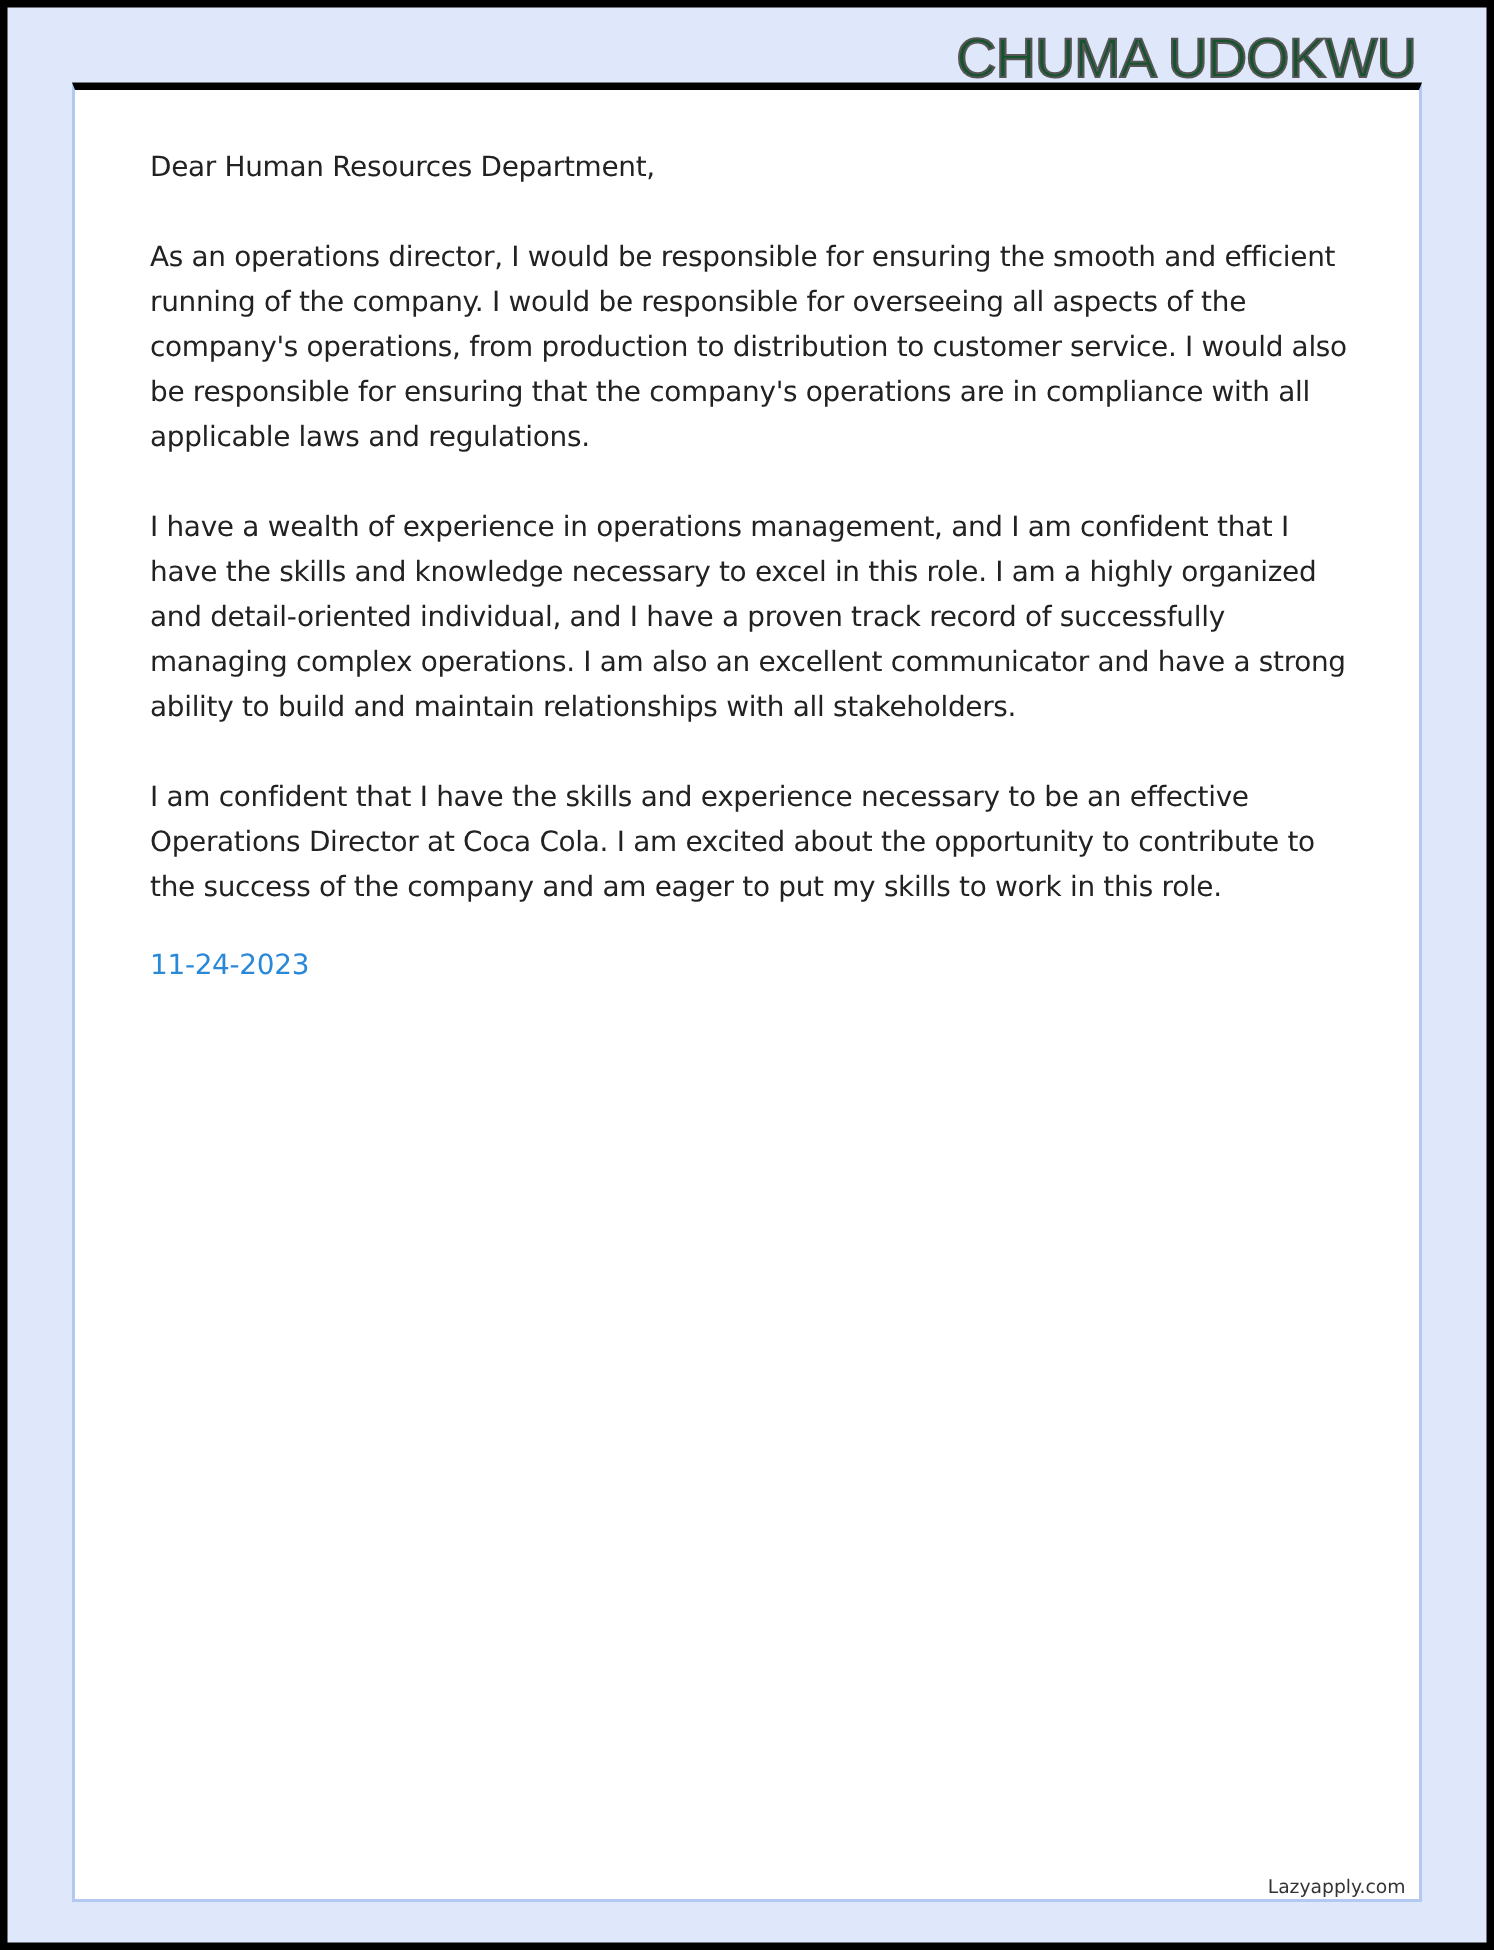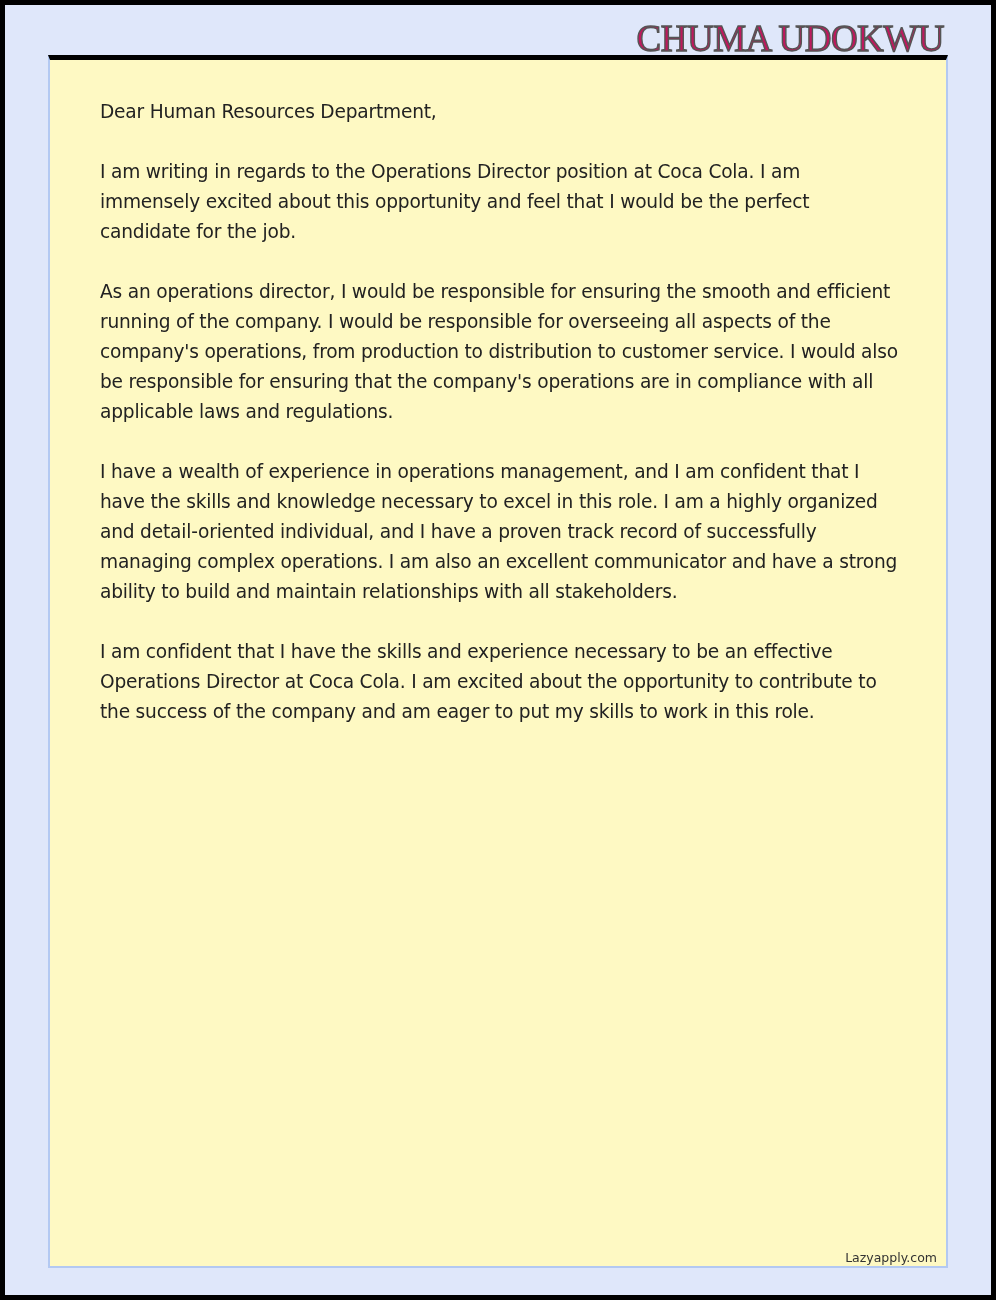--- a/index.html
+++ b/index.html
@@ -9,35 +9,35 @@
     border: 5px solid #000;
     background: #dfe7fa;
     position: relative;
     overflow: hidden;
     font-family: "DejaVu Sans", sans-serif;
   }
   .header-name {
     position: absolute;
     right: 47px;
     top: 12px;
-    font-family: Liberation Serif, serif;
+    font-family: Liberation Sans, sans-serif;
     font-size: 37px;
     line-height: 44px;
-    color: #be185d;
+    color: #14532d;
     -webkit-text-stroke: 1.4px #555;
     letter-spacing: -0.5px;
     white-space: nowrap;
   }
   .page {
     position: absolute;
     left: 43px;
     top: 50px;
     width: 896px;
     height: 1206px;
-    background: #fef9c3;
+    background: #ffffff;
     border-left: 2px solid #b3c9f2;
     border-right: 2px solid #b3c9f2;
     border-bottom: 2px solid #b3c9f2;
     border-top: 5px solid #000;
     box-sizing: content-box;
   }
   .content {
     position: absolute;
     left: 50px;
     top: 37px;
@@ -65,19 +65,19 @@
   }
 </style>
 </head>
 <body>
 
 <div class="header-name">CHUMA UDOKWU</div>
 
 <div class="page">
   <div class="content">
     <p>Dear Human Resources Department,</p>
-    <p>I am writing in regards to the Operations Director position at Coca Cola. I am immensely excited about this opportunity and feel that I would be the perfect candidate for the job.</p>
     <p>As an operations director, I would be responsible for ensuring the smooth and efficient running of the company. I would be responsible for overseeing all aspects of the company's operations, from production to distribution to customer service. I would also be responsible for ensuring that the company's operations are in compliance with all applicable laws and regulations.</p>
     <p>I have a wealth of experience in operations management, and I am confident that I have the skills and knowledge necessary to excel in this role. I am a highly organized and detail-oriented individual, and I have a proven track record of successfully managing complex operations. I am also an excellent communicator and have a strong ability to build and maintain relationships with all stakeholders.</p>
     <p class="last">I am confident that I have the skills and experience necessary to be an effective Operations Director at Coca Cola. I am excited about the opportunity to contribute to the success of the company and am eager to put my skills to work in this role.</p>
+    <div class="date">11-24-2023</div>
   </div>
   <div class="footer-brand">Lazyapply.com</div>
 </div>
 
 </body></html>

